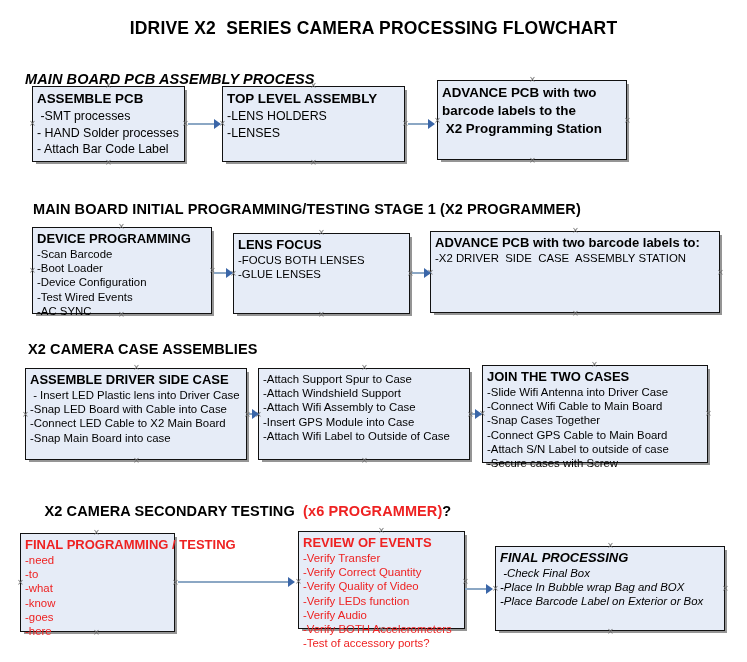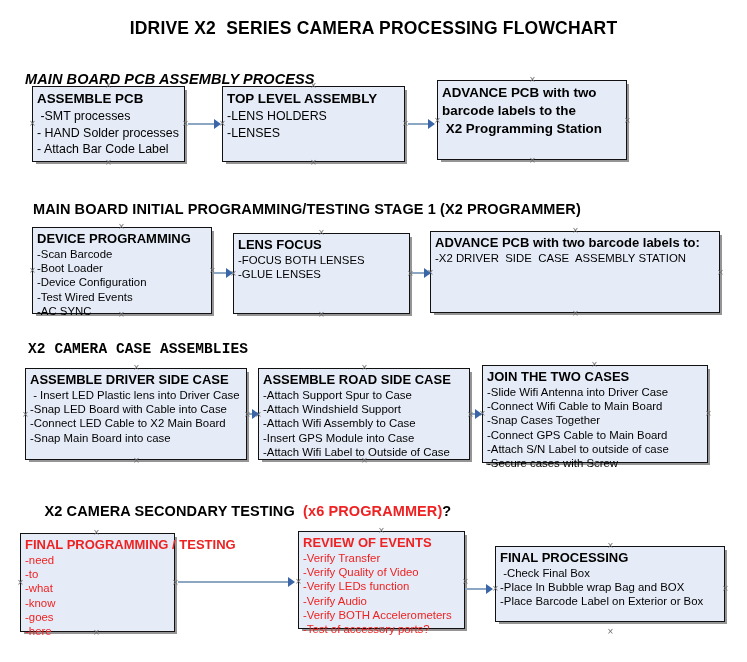--- a/index.html
+++ b/index.html
@@ -189,36 +189,35 @@
   <div class="handle" style="left:571px; top:226px;"></div>
   <div class="handle" style="left:571px; top:309px;"></div>
   <div class="handle" style="left:426px; top:268px;"></div>
   <div class="handle" style="left:716px; top:268px;"></div>
 
   <div class="conn" style="left:214px; top:272px; width:14px;"></div>
   <div class="conn-head" style="left:226px; top:268px;"></div>
   <div class="conn" style="left:412px; top:272px; width:14px;"></div>
   <div class="conn-head" style="left:424px; top:268px;"></div>
 
-  <div class="section-title" style="left:28px; top:341px;font-family:Liberation Mono, monospace;">X2 CAMERA CASE ASSEMBLIES</div>
+  <div class="section-title" style="left:28px; top:341px;">X2 CAMERA CASE ASSEMBLIES</div>
 
   <div class="fbox" style="left:25px; top:368px; width:222px; height:92px;">
     <div class="bx-title">ASSEMBLE DRIVER SIDE CASE</div>
     <div class="bx-line"> - Insert LED Plastic lens into Driver Case</div>
     <div class="bx-line">-Snap LED Board with Cable into Case</div>
     <div class="bx-line">-Connect LED Cable to X2 Main Board</div>
     <div class="bx-line">-Snap Main Board into case</div>
   </div>
   <div class="handle" style="left:132px; top:363px;"></div>
   <div class="handle" style="left:132px; top:456px;"></div>
   <div class="handle" style="left:21px; top:410px;"></div>
   <div class="handle" style="left:243px; top:410px;"></div>
 
   <div class="fbox" style="left:258px; top:368px; width:212px; height:92px;">
-    <div class="bx-title">ASSEMBLE ROAD SIDE CASE</div>
     <div class="bx-line">-Attach Support Spur to Case</div>
     <div class="bx-line">-Attach Windshield Support</div>
     <div class="bx-line">-Attach Wifi Assembly to Case</div>
     <div class="bx-line">-Insert GPS Module into Case</div>
     <div class="bx-line">-Attach Wifi Label to Outside of Case</div>
   </div>
   <div class="handle" style="left:360px; top:363px;"></div>
   <div class="handle" style="left:360px; top:456px;"></div>
   <div class="handle" style="left:254px; top:410px;"></div>
   <div class="handle" style="left:466px; top:410px;"></div>
@@ -256,32 +255,33 @@
     <div class="bx-line">-here</div>
   </div>
   <div class="handle" style="left:92px; top:528px;"></div>
   <div class="handle" style="left:92px; top:628px;"></div>
   <div class="handle" style="left:16px; top:578px;"></div>
   <div class="handle" style="left:171px; top:578px;"></div>
 
   <div class="fbox red overflow" style="left:298px; top:531px; width:167px; height:98px;">
     <div class="bx-title">REVIEW OF EVENTS</div>
     <div class="bx-line">-Verify Transfer</div>
+    <div class="bx-line">-Verify Correct Quantity</div>
     <div class="bx-line">-Verify Quality of Video</div>
     <div class="bx-line">-Verify LEDs function</div>
     <div class="bx-line">-Verify Audio</div>
     <div class="bx-line">-Verify BOTH Accelerometers</div>
     <div class="bx-line">-Test of accessory ports?</div>
   </div>
   <div class="handle" style="left:377px; top:526px;"></div>
   <div class="handle" style="left:377px; top:625px;"></div>
   <div class="handle" style="left:294px; top:577px;"></div>
   <div class="handle" style="left:461px; top:577px;"></div>
 
-  <div class="fbox" style="left:495px; top:546px; width:230px; height:76px;">
+  <div class="fbox" style="left:495px; top:546px; width:230px; height:85px;font-style:italic;">
     <div class="bx-title">FINAL PROCESSING</div>
     <div class="bx-line"> -Check Final Box</div>
     <div class="bx-line">-Place In Bubble wrap Bag and BOX</div>
     <div class="bx-line">-Place Barcode Label on Exterior or Box</div>
   </div>
   <div class="handle" style="left:606px; top:541px;"></div>
   <div class="handle" style="left:606px; top:627px;"></div>
   <div class="handle" style="left:491px; top:584px;"></div>
   <div class="handle" style="left:721px; top:584px;"></div>
 

